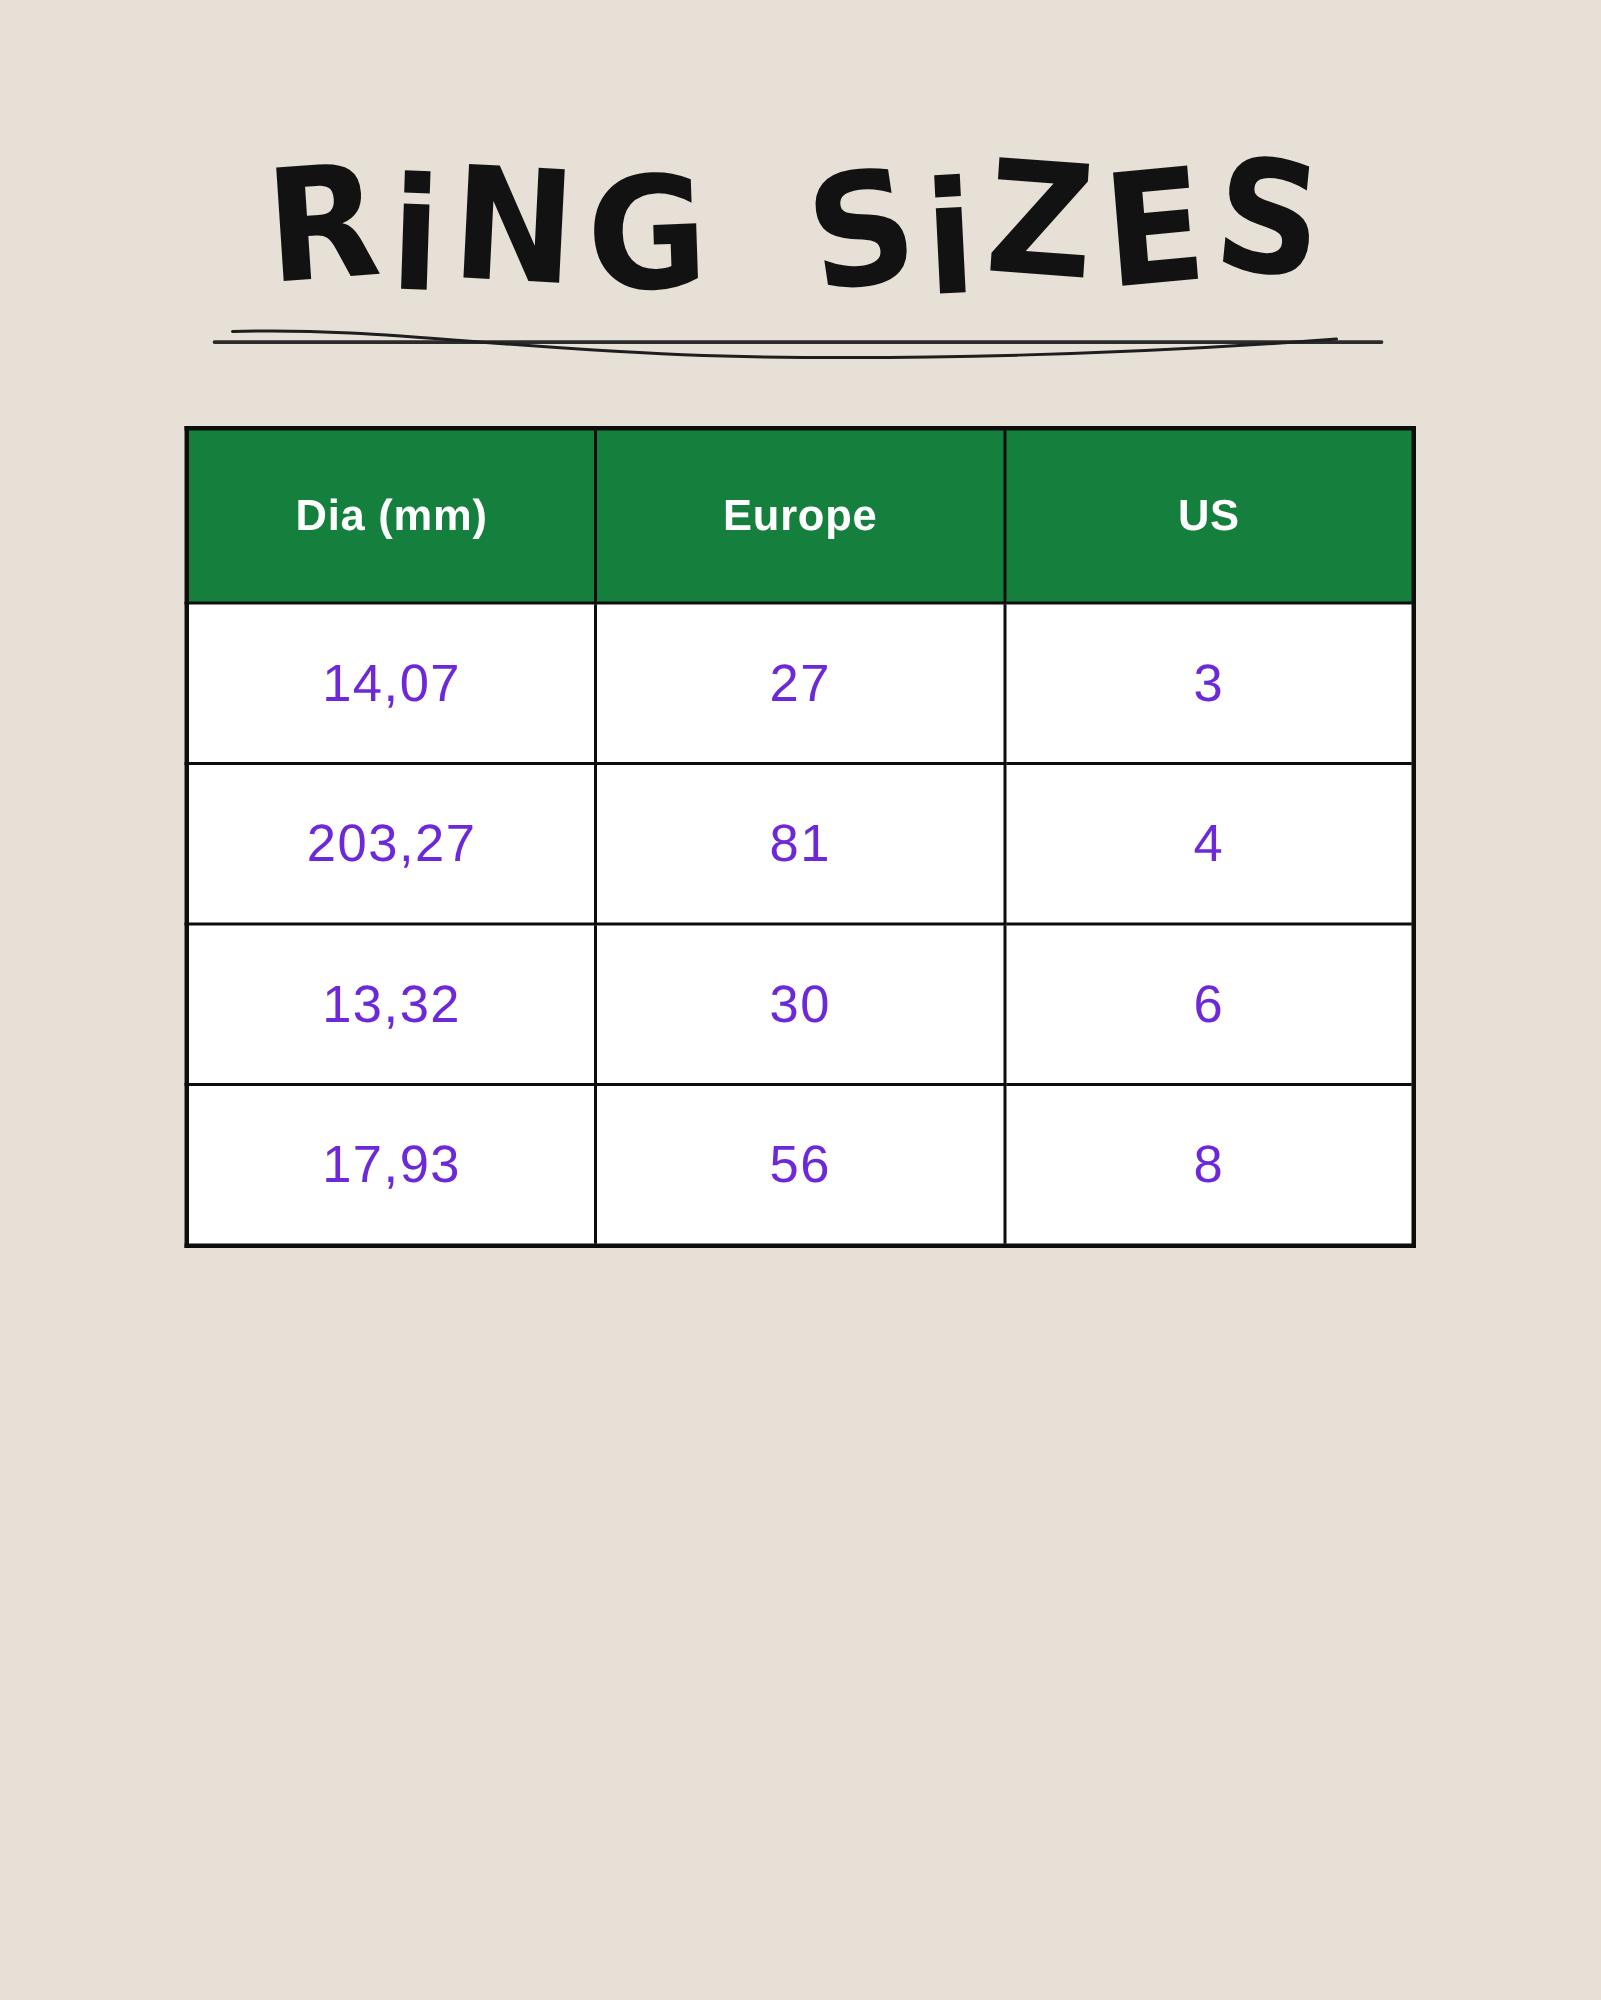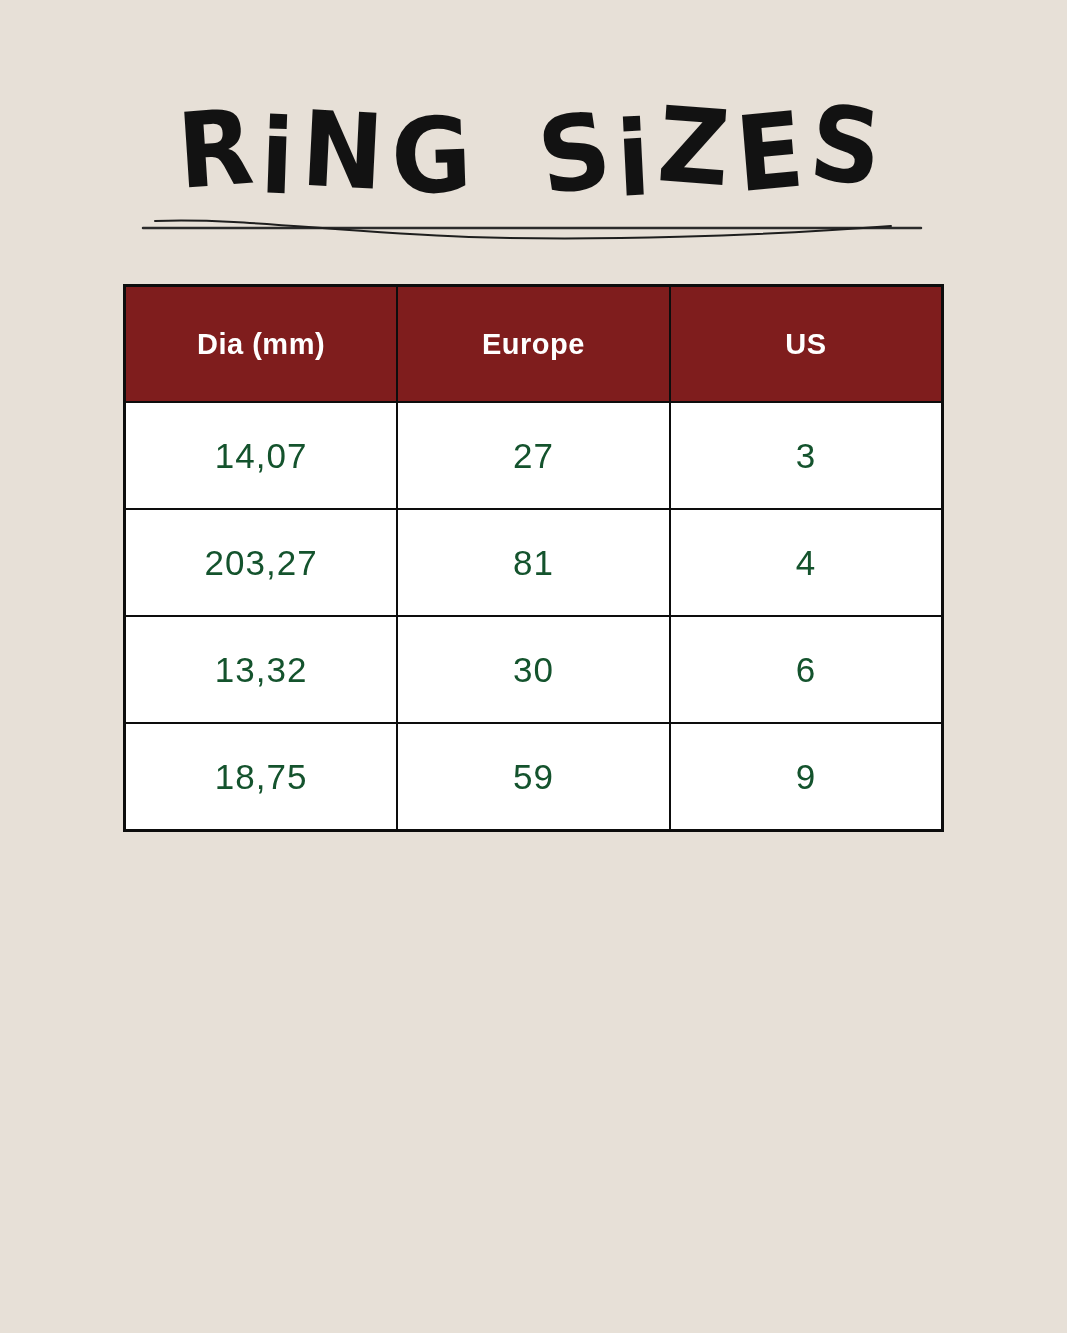--- a/index.html
+++ b/index.html
@@ -58,40 +58,40 @@
   .size-table {
     width: 821px;
     margin: 34px auto 0 auto;
     border-collapse: collapse;
     table-layout: fixed;
     border: 3px solid #0d0d0d;
     background: #ffffff;
   }
   .size-table th {
     height: 112px;
-    background: #7f1d1d;
+    background: #15803d;
     color: #ffffff;
     font-family: "Liberation Sans", sans-serif;
     font-weight: 700;
     font-size: 29px;
     letter-spacing: 0.5px;
     text-align: center;
     vertical-align: middle;
     border: 2px solid #0d0d0d;
   }
   .size-table td {
     height: 103px;
     border: 2px solid #0d0d0d;
     text-align: center;
     vertical-align: middle;
     font-family: "Liberation Sans", sans-serif;
     font-weight: 400;
     font-size: 35px;
     letter-spacing: 1px;
-    color: #14532d;
+    color: #6d28d9;
     background: #ffffff;
   }
 </style>
 </head>
 <body>
 
 <div class="title-wrap">
   <h1 class="hand-title"><span class="letter">R</span><span class="letter">i</span><span class="letter">N</span><span class="letter">G</span><span class="letter space">&nbsp;</span><span class="letter">S</span><span class="letter">i</span><span class="letter">Z</span><span class="letter">E</span><span class="letter">S</span></h1>
 </div>
 
@@ -120,18 +120,18 @@
       <td>203,27</td>
       <td>81</td>
       <td>4</td>
     </tr>
     <tr>
       <td>13,32</td>
       <td>30</td>
       <td>6</td>
     </tr>
     <tr>
-      <td>18,75</td>
-      <td>59</td>
-      <td>9</td>
+      <td>17,93</td>
+      <td>56</td>
+      <td>8</td>
     </tr>
   </tbody>
 </table>
 
 </body></html>

